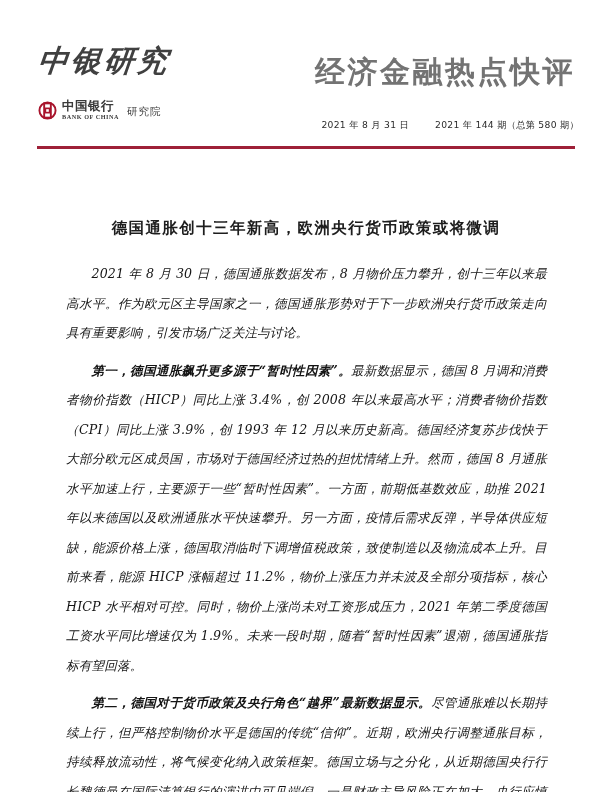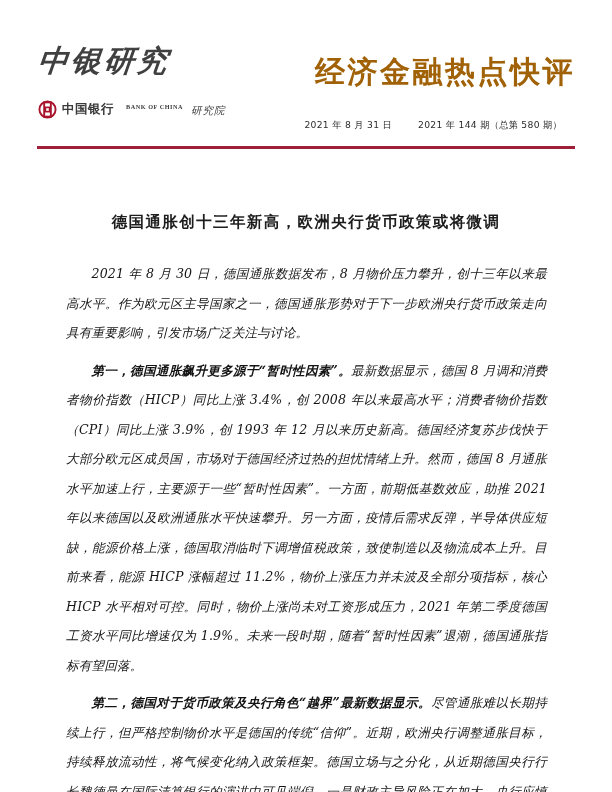--- a/index.html
+++ b/index.html
@@ -55,24 +55,23 @@
 
   .boc-mark {
     width: 19px;
     height: 19px;
     flex: 0 0 auto;
     margin-right: 5px;
   }
 
   .boc-names {
     display: flex;
-    flex-direction: row;
+    flex-direction: column;
     line-height: 1.02;
     margin-right: 8px;
-    gap: 12px;
   }
 
   .boc-cn {
     font-family: "DejaVu Serif", serif;
     font-size: 12.5px;
     font-weight: 700;
     color: #3a3a3a;
     letter-spacing: 0.5px;
   }
 
@@ -85,38 +84,37 @@
     margin-top: 1px;
   }
 
   .boc-inst {
     font-family: "DejaVu Sans", sans-serif;
     font-size: 10.5px;
     color: #3d3d3d;
     letter-spacing: 1px;
     align-self: flex-end;
     padding-bottom: 1px;
-    font-style: italic;
   }
 
   .pub-title {
     position: absolute;
     right: 37px;
     top: 52px;
     font-family: "DejaVu Sans", sans-serif;
     font-size: 30px;
     font-weight: 700;
     letter-spacing: 2.5px;
-    color: #a16207;
+    color: #737373;
     white-space: nowrap;
   }
 
   .issue-line {
     position: absolute;
-    right: 50px;
+    right: 33px;
     top: 119px;
     font-family: "DejaVu Sans", sans-serif;
     font-size: 9.2px;
     color: #2b2b2b;
     letter-spacing: 0.3px;
     white-space: nowrap;
     display: flex;
     gap: 26px;
   }
 
@@ -126,21 +124,21 @@
     top: 146px;
     width: 538px;
     height: 3px;
     background: #9e2038;
   }
 
   
   .article-title {
     position: absolute;
     left: 0;
-    top: 202px;
+    top: 208px;
     width: 612px;
     text-align: center;
     font-family: "DejaVu Sans", sans-serif;
     font-size: 15.5px;
     font-weight: 700;
     letter-spacing: 1.4px;
     color: #1d1d1d;
   }
 
   .body-col {

